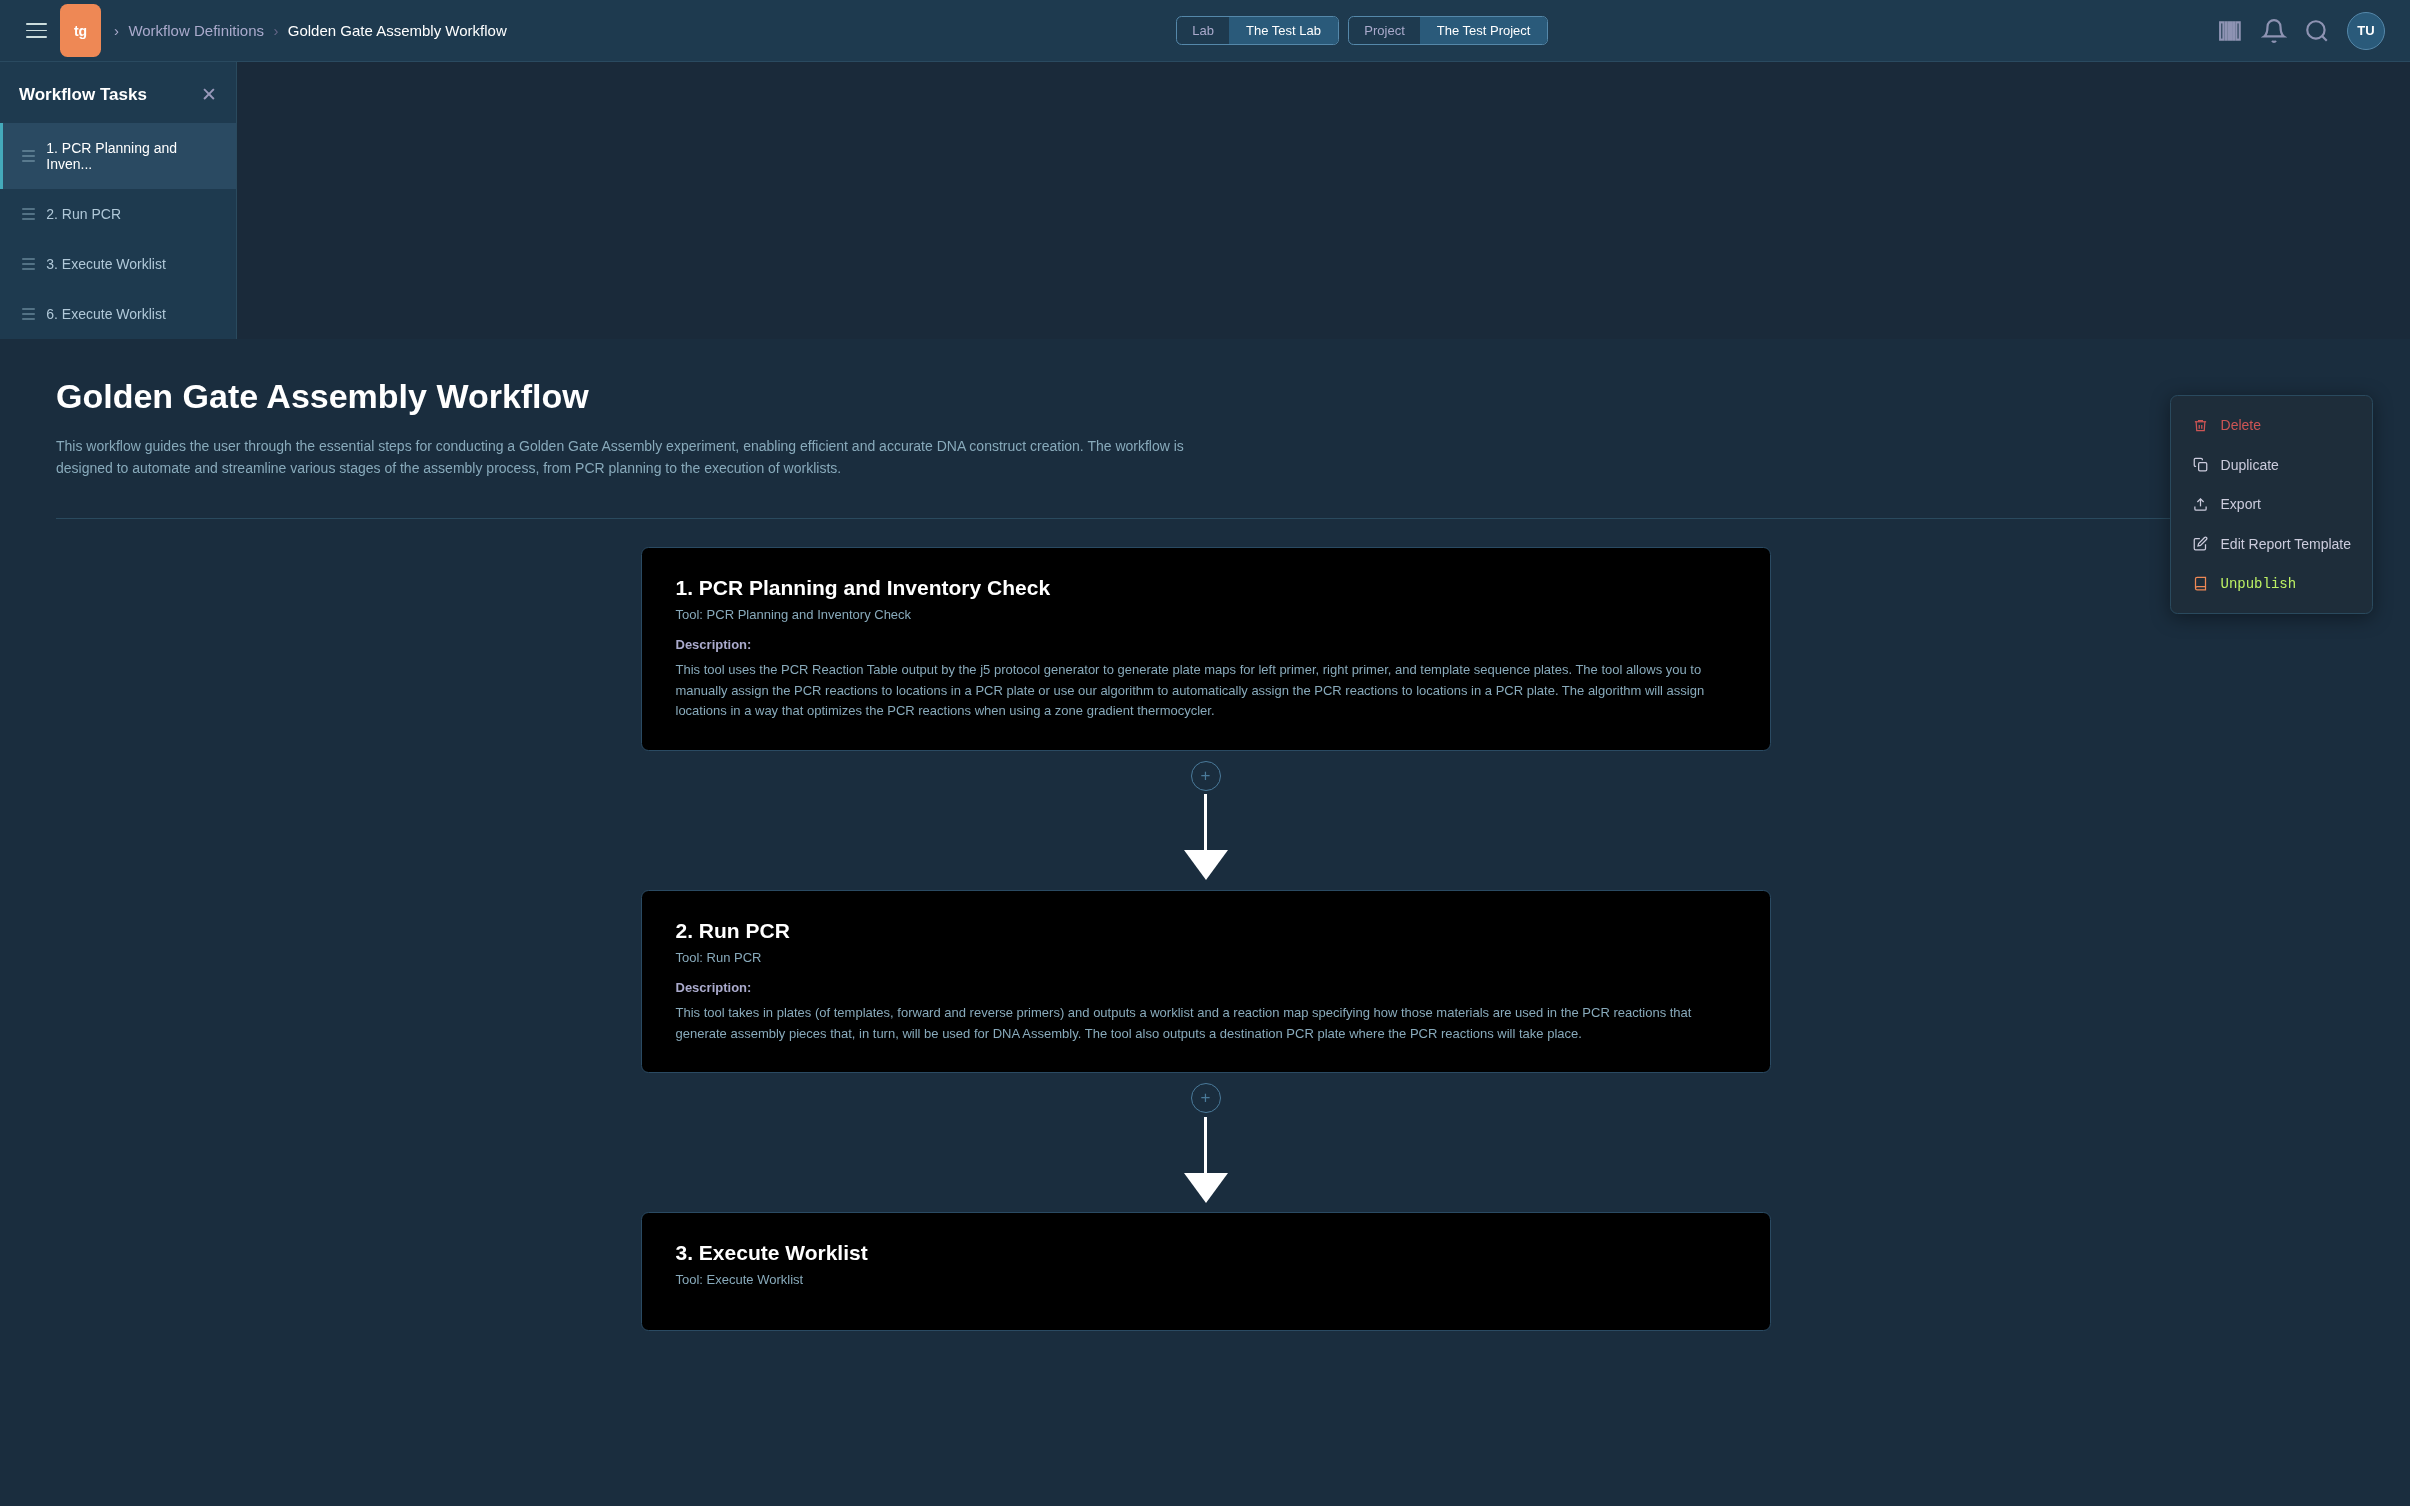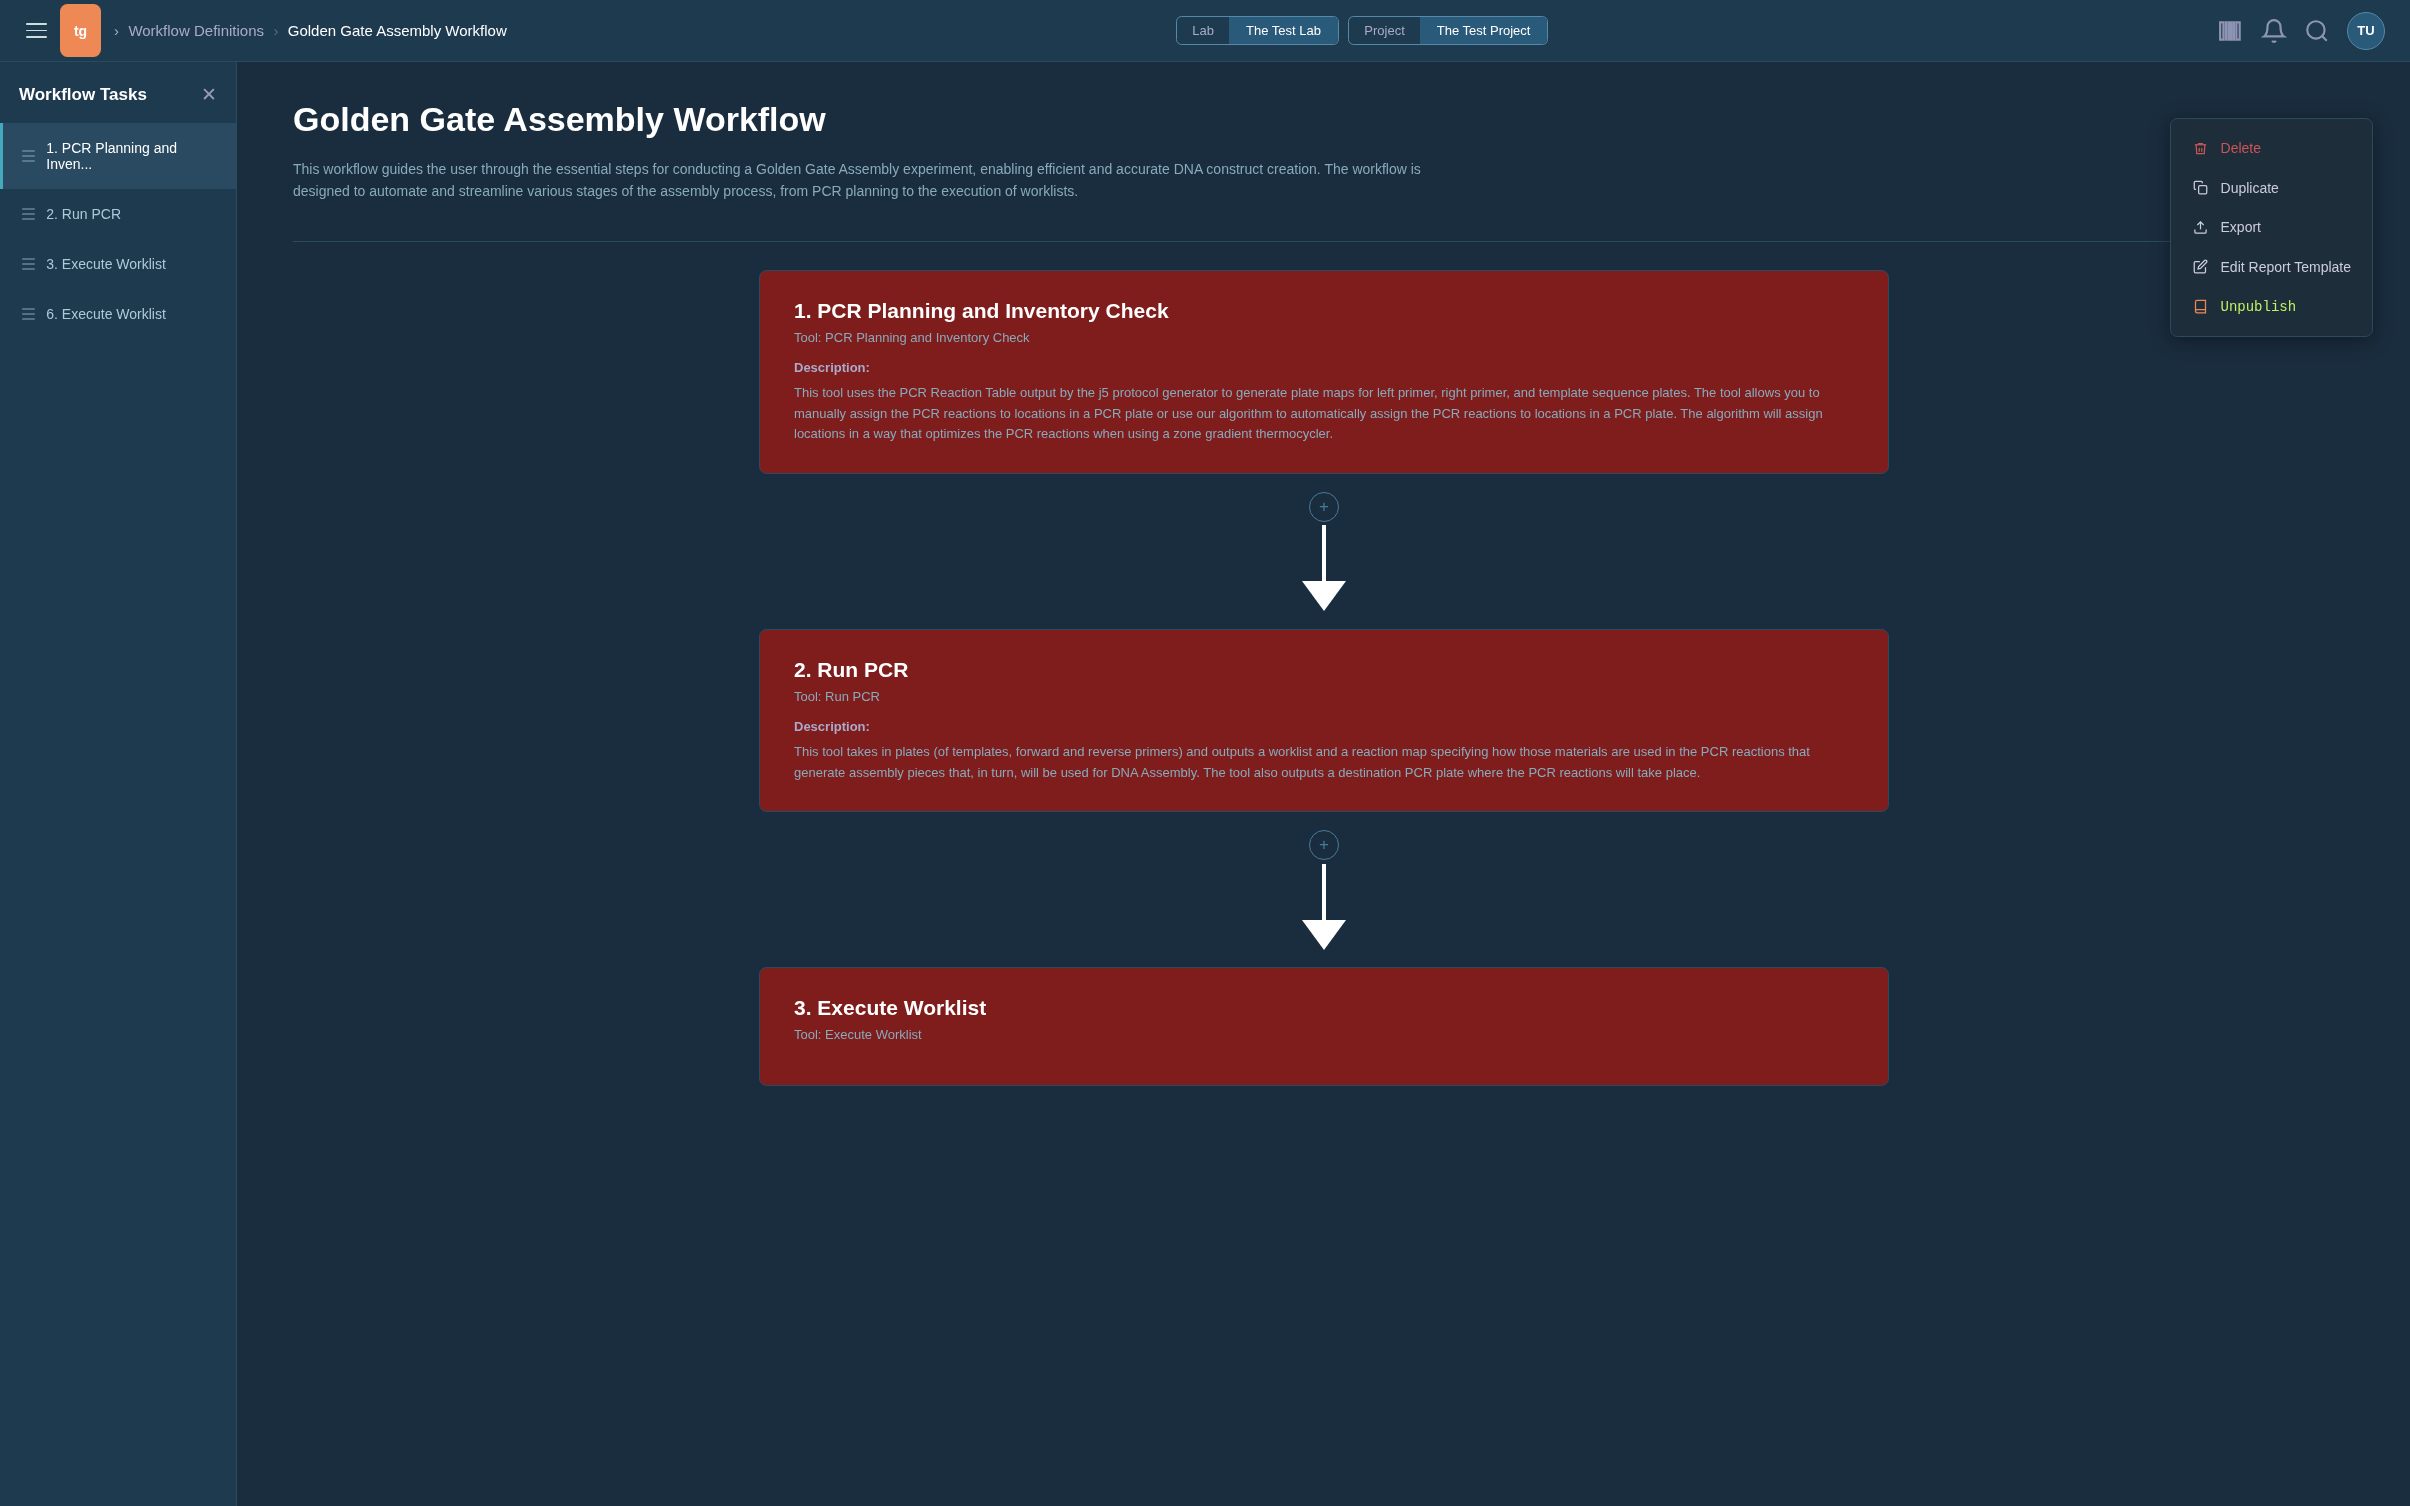--- a/index.html
+++ b/index.html
@@ -37,21 +37,21 @@
     .top-nav-right { display: flex; align-items: center; gap: 17px; }
     .nav-icon { width: 26px; height: 26px; cursor: pointer; opacity: 0.8; }
     .avatar {
       width: 38px; height: 38px; background: #2a5a7a; border-radius: 50%;
       display: flex; align-items: center; justify-content: center;
       font-size: 13px; font-weight: bold; color: #fff; cursor: pointer;
       border: 1.9px solid #5588aa;
     }
 
     
-    .main-layout { display: flex; height: calc(1507px - 62px); }
+    .main-layout { display: flex; height: calc(1507px - 62px); flex-direction: column; }
 
     
     .sidebar {
       width: 237px; background: #1e3a4f; flex-shrink: 0;
       padding: 0; border-right: 0.9px solid #2a4a5e;
       overflow-y: auto;
     }
     .sidebar-header {
       display: flex; align-items: center; justify-content: space-between;
       padding: 21px 19px 17px 19px;
@@ -74,22 +74,22 @@
     
     .content { flex: 1; background: #1a2d3e; overflow-y: auto; padding: 38px 56px; position: relative; }
 
     .workflow-title { font-size: 34px; font-weight: 600; color: #fff; margin-bottom: 19px; }
     .workflow-description { font-size: 14px; color: #8ab; line-height: 1.6; max-width: 1130px; margin-bottom: 38px; }
 
     .divider { border: none; border-top: 0.9px solid #2a4a5e; margin: 28px 0; }
 
     
     .task-card {
-      background: #7f1d1d; border: 0.9px solid #2a4a62; border-radius: 7.5px;
-      padding: 28px 34px; max-width: 1130px; margin: 8px auto;
+      background: #000000; border: 0.9px solid #2a4a62; border-radius: 7.5px;
+      padding: 28px 34px; max-width: 1130px; margin: 0 auto;
     }
     .task-card-title { font-size: 21px; font-weight: 600; color: #fff; margin-bottom: 7.5px; }
     .task-card-tool { font-size: 13px; color: #8ab; margin-bottom: 15px; }
     .task-card-desc-label { font-size: 13px; font-weight: 600; color: #aac; margin-bottom: 7.5px; }
     .task-card-desc { font-size: 13px; color: #8ab; line-height: 1.6; }
 
     
     .connector {
       display: flex; flex-direction: column; align-items: center;
       padding: 9.4px 0; gap: 0;

